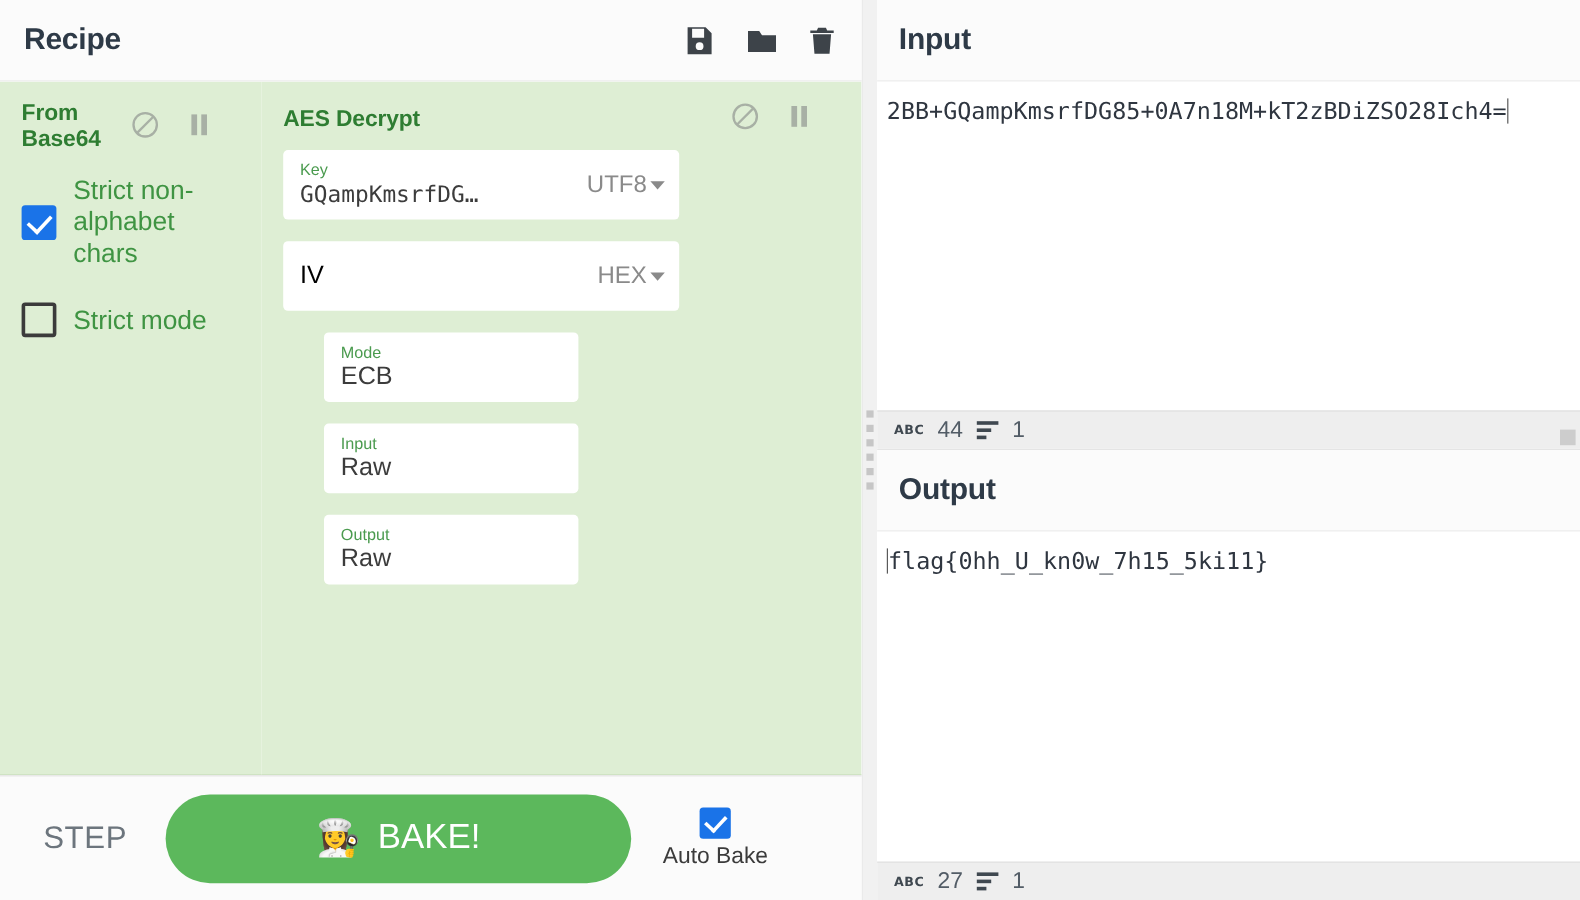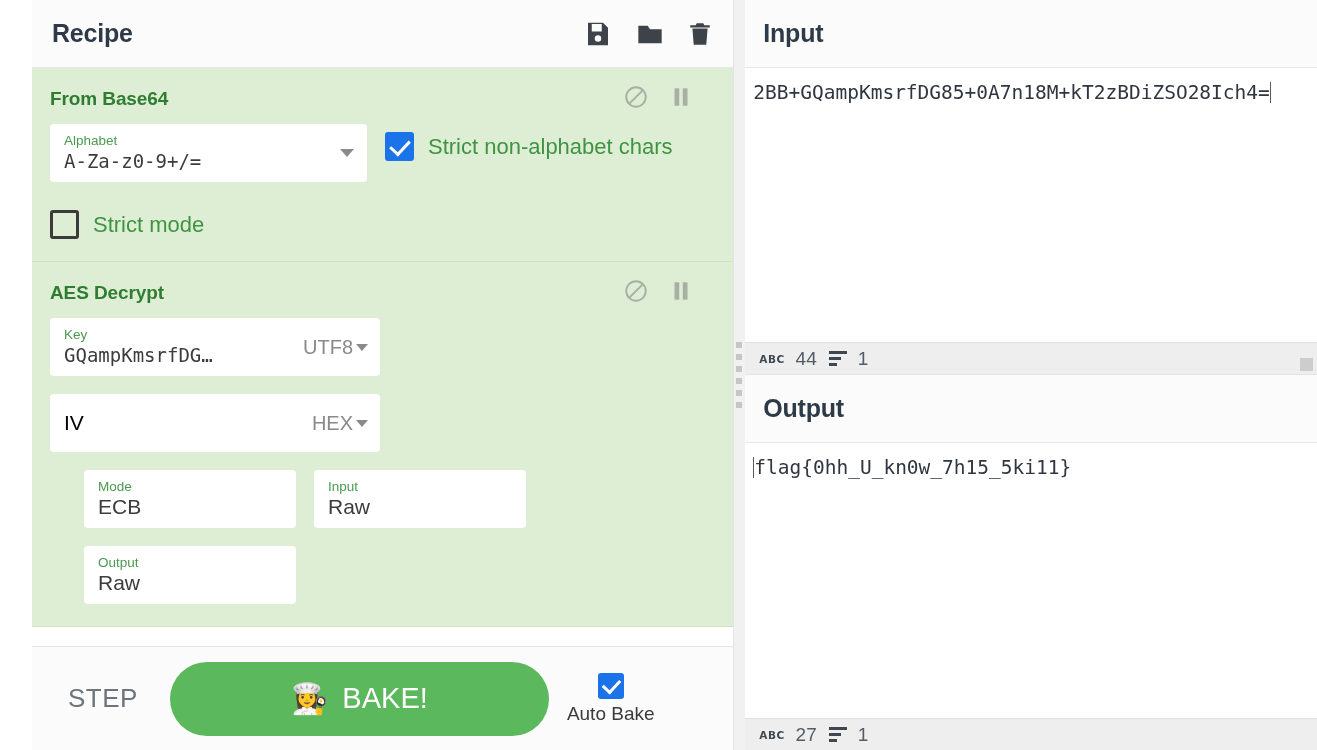--- a/index.html
+++ b/index.html
@@ -9,40 +9,39 @@
     background: #ffffff; overflow: hidden;
   }
   .app { display: flex; width: 1317px; height: 750px; }
 
   
   .recipe-pane {
     width: 719px; height: 750px;
     display: flex; flex-direction: column;
     background: #ffffff;
     border-right: 1px solid #e4e4e4;
-    margin-left: 32px;
   }
   .pane-title-bar {
     height: 68px; flex: 0 0 68px;
     display: flex; align-items: center;
     padding: 0 20px;
     background: #fbfbfb;
     border-bottom: 1px solid #e8e8e8;
   }
   .pane-title {
     font-size: 25px; font-weight: bold; color: #2e3a47;
     letter-spacing: -0.2px;
   }
   .title-icons { margin-left: auto; display: flex; gap: 22px; align-items: center; }
   .title-icons svg { display: block; }
 
   .rec-list {
     flex: 1 1 auto; overflow: hidden;
     background: #ffffff;
-    display: flex; flex-direction: column;
+    display: flex; flex-direction: row;
   }
   .operation {
     background: #deeed4;
     border-bottom: 1px solid #cfe3c3;
     padding: 0 0 22px 0;
   }
   .op-head {
     display: flex; align-items: center;
     padding: 16px 18px 10px 18px;
   }
@@ -250,25 +249,20 @@
               <svg width="20" height="26" viewBox="0 0 16 24" fill="#a8b0a5">
                 <rect x="2" y="4" width="4.4" height="16"></rect>
                   <rect x="9.6" y="4" width="4.4" height="16"></rect>
               </svg>
             </span>
           </div>
         </div>
 
         <div class="op-body">
           <div class="arg-row">
-            <div class="field alphabet">
-              <div class="field-label">Alphabet</div>
-              <div class="field-value">A-Za-z0-9+/=</div>
-              <span class="caret-down"></span>
-            </div>
             <div class="checkrow inline">
               <span class="cb-on"></span>
               <span class="cb-label">Strict non-alphabet chars</span>
             </div>
           </div>
         </div>
 
         <div class="strict-row">
           <div class="checkrow">
             <span class="cb-off"></span>

